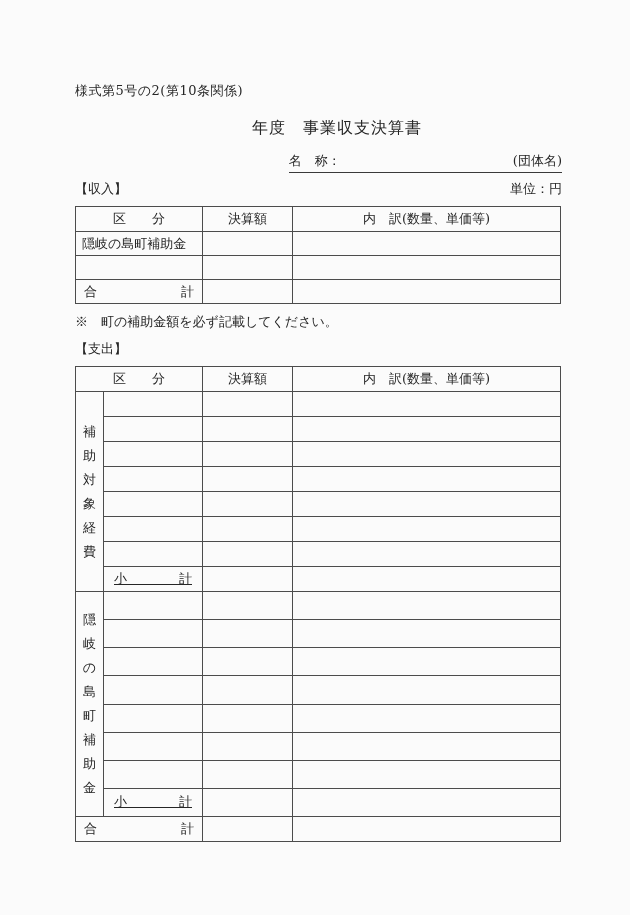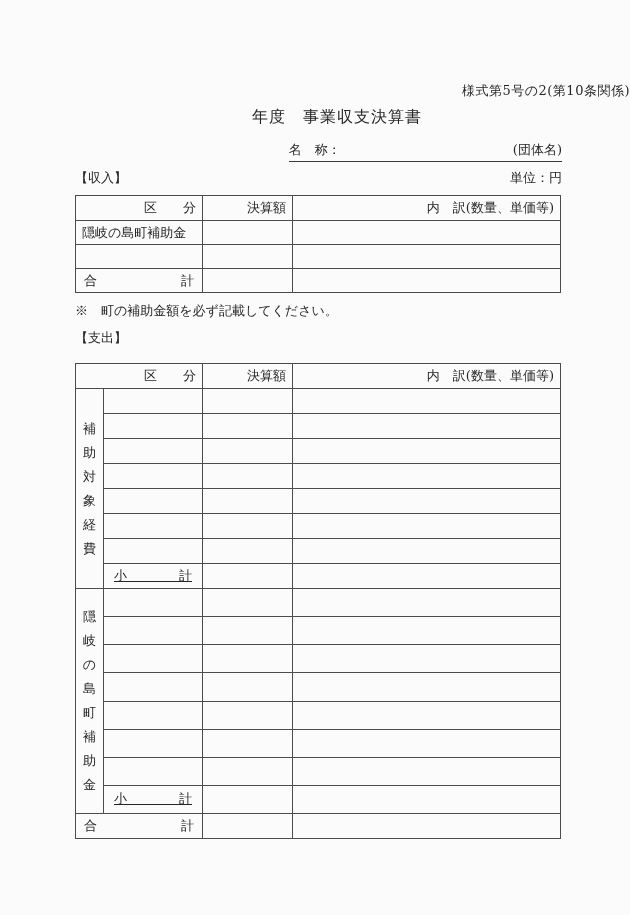--- a/index.html
+++ b/index.html
@@ -8,51 +8,51 @@
     width: 630px;
     height: 915px;
     background: #fbfbfb;
     color: #262626;
     font-family: "DejaVu Serif", "Liberation Serif", serif;
     font-size: 13px;
     overflow: hidden;
   }
   .page { position: relative; width: 630px; height: 915px; }
 
-  .form-number { margin: 82px 0 0 75px; letter-spacing: 0.5px; text-align: right; }
-
-  .title-row { margin-top: 7px; text-align: center; padding-left: 44px; font-size: 16px; letter-spacing: 1px; }
+  .form-number { margin: 82px 0 0 75px; letter-spacing: 0.5px; }
+
+  .title-row { margin-top: 18px; text-align: center; padding-left: 44px; font-size: 16px; letter-spacing: 1px; }
 
   .name-row { margin-top: 13px; display: flex; justify-content: flex-end; margin-right: 68px; }
   .name-underline { display: flex; align-items: center; border-bottom: 1px solid #3a3a3a; padding-bottom: 2px; gap: 40px; }
   .name-spacer { width: 92px; }
 
   .section-row { display: flex; justify-content: space-between; align-items: center; width: 487px; margin: 7px 0 0 75px; }
 
   table { border-collapse: collapse; table-layout: fixed; margin-left: 75px; background: transparent; }
   td { border: 1px solid #4c4c4c; padding: 0 6px; font-size: 13px; overflow: hidden; white-space: nowrap; }
   .income-table tr { height: 24px; }
   .exp-table tr { height: 25px; }
   .income-table tr.hdr-row { height: 25px; }
 
-  .hdr { text-align: right; font-weight: normal; }
+  .hdr { text-align: center; font-weight: normal; }
   .dist { text-align: justify; text-align-last: justify; }
   .cat-hdr { letter-spacing: 0; }
   .total-cell { padding: 0 8px; }
   .sub-cell { padding: 0 10px; text-decoration: underline; }
 
   .vcell { vertical-align: middle; padding: 0; }
   .vlabel {
     width: 15px; margin: 16px auto;
     word-break: break-all; white-space: normal;
     line-height: 24px; text-align: center;
   }
 
   .note { margin: 9px 0 0 75px; }
-  .section-label { margin: 9px 0 16px 75px; }
+  .section-label { margin: 9px 0 8px 75px; }
   .exp-table { margin-top: 4px; }
   .income-table { margin-top: 8px; }
 
   .footnote { margin: 6px 0 0 75px; line-height: 16px; }
   .footnote .line2 { padding-left: 20px; }
 </style>
 </head>
 <body>
 
 <div class="page">

